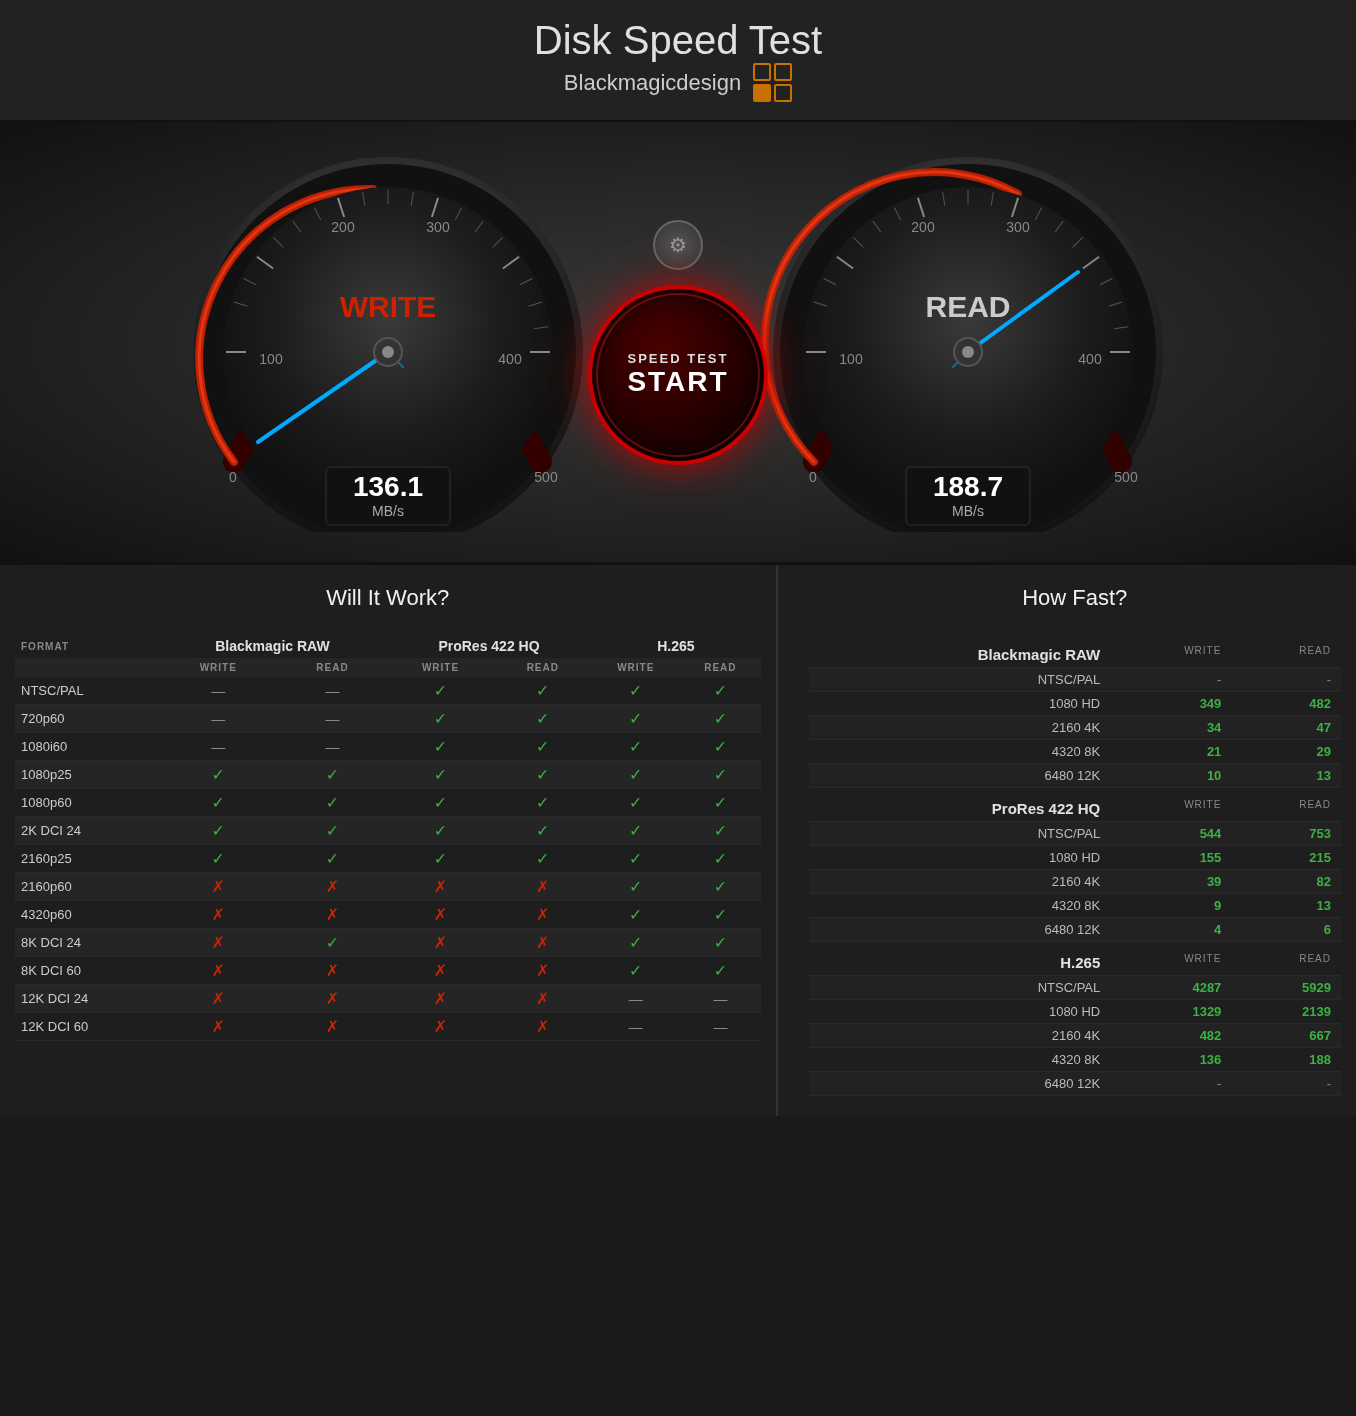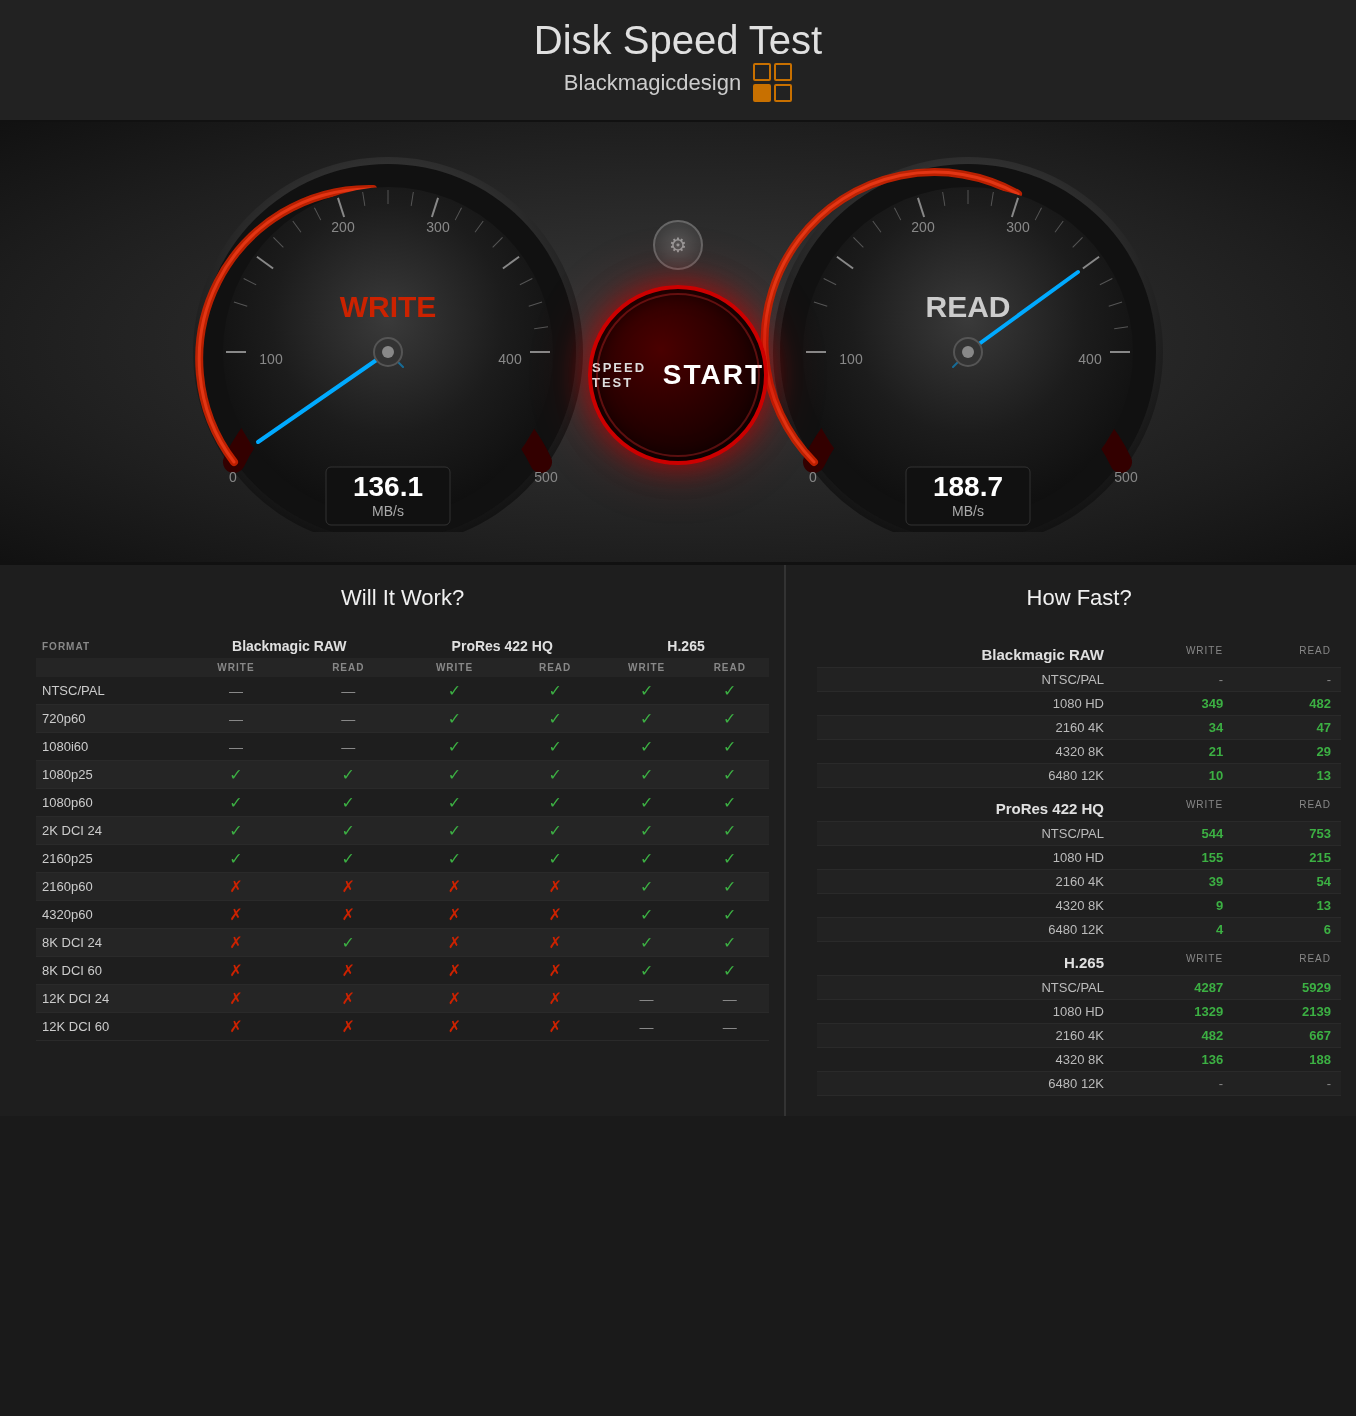--- a/index.html
+++ b/index.html
@@ -83,21 +83,21 @@
 
     
     .start-btn {
       width: 180px;
       height: 180px;
       border-radius: 50%;
       background: radial-gradient(circle at 40% 35%, #4a0000, #200000 60%, #0a0000);
       border: 4px solid #cc0000;
       box-shadow: 0 0 30px rgba(200,0,0,0.7), 0 0 60px rgba(200,0,0,0.3), inset 0 0 20px rgba(0,0,0,0.8);
       display: flex;
-      flex-direction: row;
+      flex-direction: column;
       align-items: center;
       justify-content: center;
       cursor: pointer;
       position: relative;
     }
     .start-btn::before {
       content: '';
       position: absolute;
       top: 4px; left: 4px; right: 4px; bottom: 4px;
       border-radius: 50%;
@@ -130,21 +130,20 @@
       margin-bottom: 15px;
       font-size: 20px;
       color: #999;
     }
 
     
     .tables-section {
       background: #1e1e1e;
       display: flex;
       gap: 16px;
-      padding-left: 21px;
     }
 
     .will-it-work {
       flex: 1.4;
       padding: 20px 15px;
       border-right: 2px solid #333;
     }
     .how-fast {
       flex: 1;
       padding: 20px 15px;
@@ -609,21 +608,21 @@
             <td class="hf-val-green">753</td>
           </tr>
           <tr>
             <td class="hf-label">1080 HD</td>
             <td class="hf-val-green">155</td>
             <td class="hf-val-green">215</td>
           </tr>
           <tr>
             <td class="hf-label">2160 4K</td>
             <td class="hf-val-green">39</td>
-            <td class="hf-val-green">54</td>
+            <td class="hf-val-green">82</td>
           </tr>
           <tr>
             <td class="hf-label">4320 8K</td>
             <td class="hf-val-green">9</td>
             <td class="hf-val-green">13</td>
           </tr>
           <tr>
             <td class="hf-label">6480 12K</td>
             <td class="hf-val-green">4</td>
             <td class="hf-val-green">6</td>

